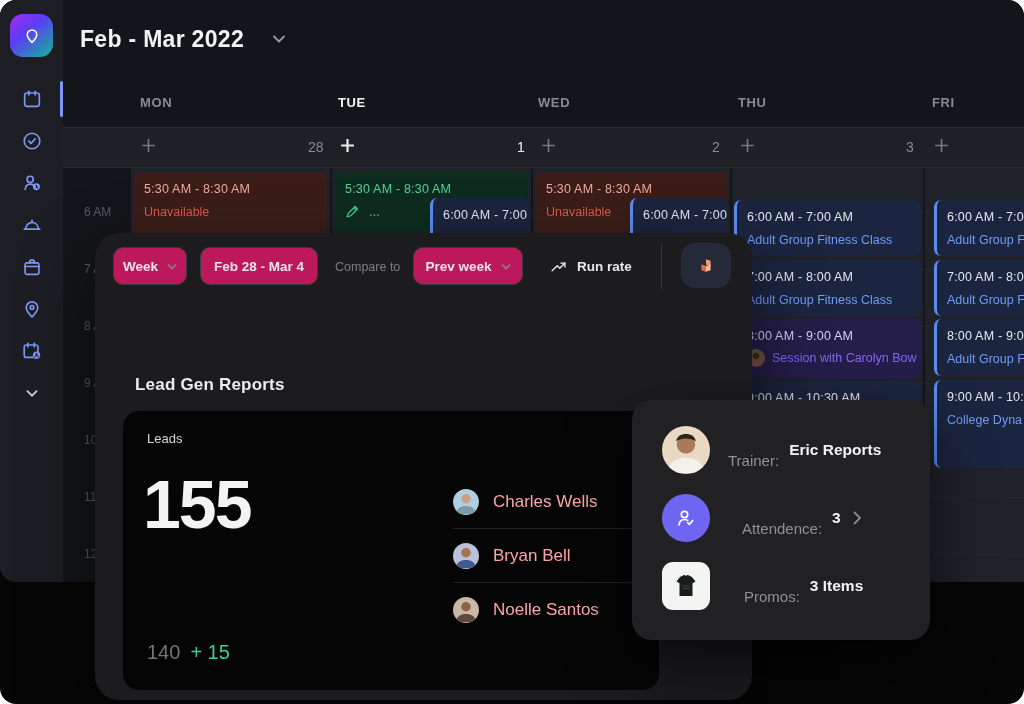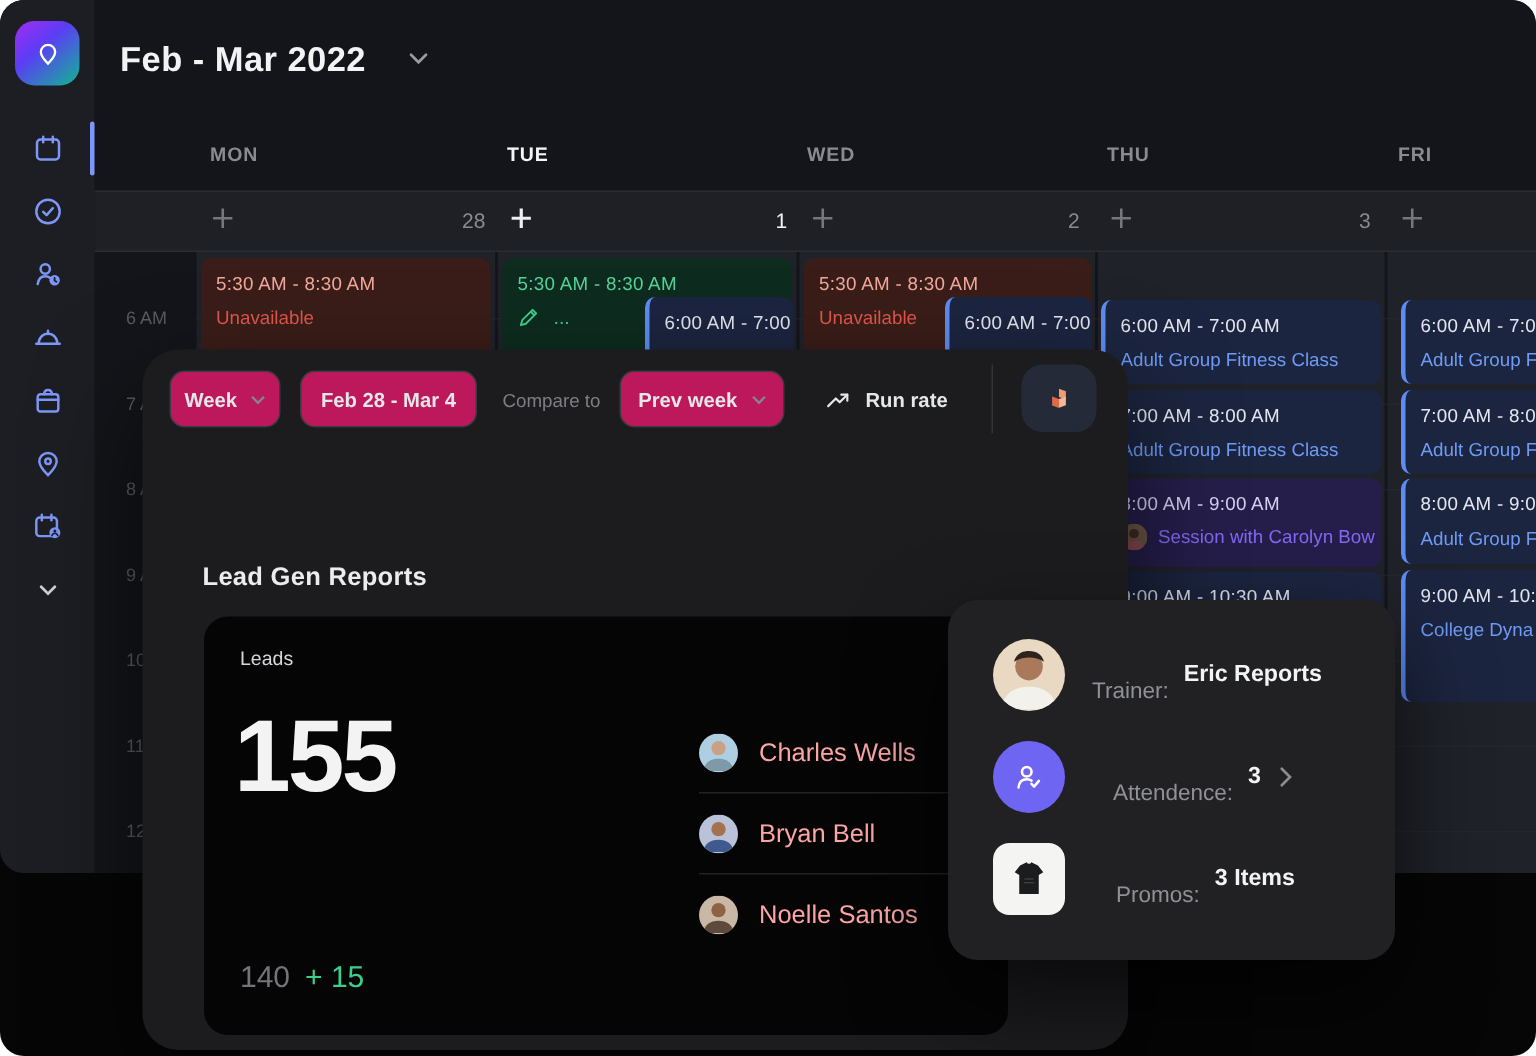--- a/index.html
+++ b/index.html
@@ -70,21 +70,21 @@
           display:flex; align-items:center; justify-content:center; gap:9px; color:#e6e7e9; font-size:13.5px; font-weight:700; cursor:pointer; }
   .pill .chev { color:#84858a; }
   .compare-label { position:absolute; left:240px; top:27px; font-size:12.5px; color:#7d7e83; }
   .runrate { position:absolute; left:455px; top:25px; display:flex; align-items:center; gap:10px; color:#e6e7e9;
              font-size:13.5px; font-weight:700; cursor:pointer; }
   .toolbar-divider { position:absolute; left:566px; top:10px; width:1px; height:46px; background:#333338; }
   .app-btn { position:absolute; left:586px; top:10px; width:50px; height:45px; border-radius:14px; background:#252a38;
              display:flex; align-items:center; justify-content:center; cursor:pointer; }
   .modal-title { position:absolute; left:40px; top:122px; font-size:17px; font-weight:700; color:#ececee; letter-spacing:.2px;margin-top:20px; }
 
-  .leads-card { position:absolute; left:41px; top:178px; width:536px; height:279px; background:#050506; border-radius:16px; }
+  .leads-card { position:absolute; left:28px; top:178px; width:536px; height:279px; background:#050506; border-radius:16px; }
   .leads-label { position:absolute; left:24px; top:20px; font-size:13px; color:#d6d7d9; }
   .leads-value { position:absolute; left:20px; top:54px; font-size:68px; font-weight:700; letter-spacing:-2px; color:#f3f3f4; }
   .leads-stats { position:absolute; left:24px; bottom:26px; font-size:20px; display:flex; gap:10px; }
   .leads-prev { color:#737478; }
   .leads-delta { color:#3bcf8e; font-weight:400; }
   .people { position:absolute; left:330px; top:64px; width:185px; }
   .person-row { height:54px; display:flex; align-items:center; gap:14px; border-bottom:1px solid #232327; }
   .person-row:last-child { border-bottom:none; }
   .person-row .avatar { width:26px; height:26px; }
   .person-name { font-size:17px; color:#fca5a5; }

